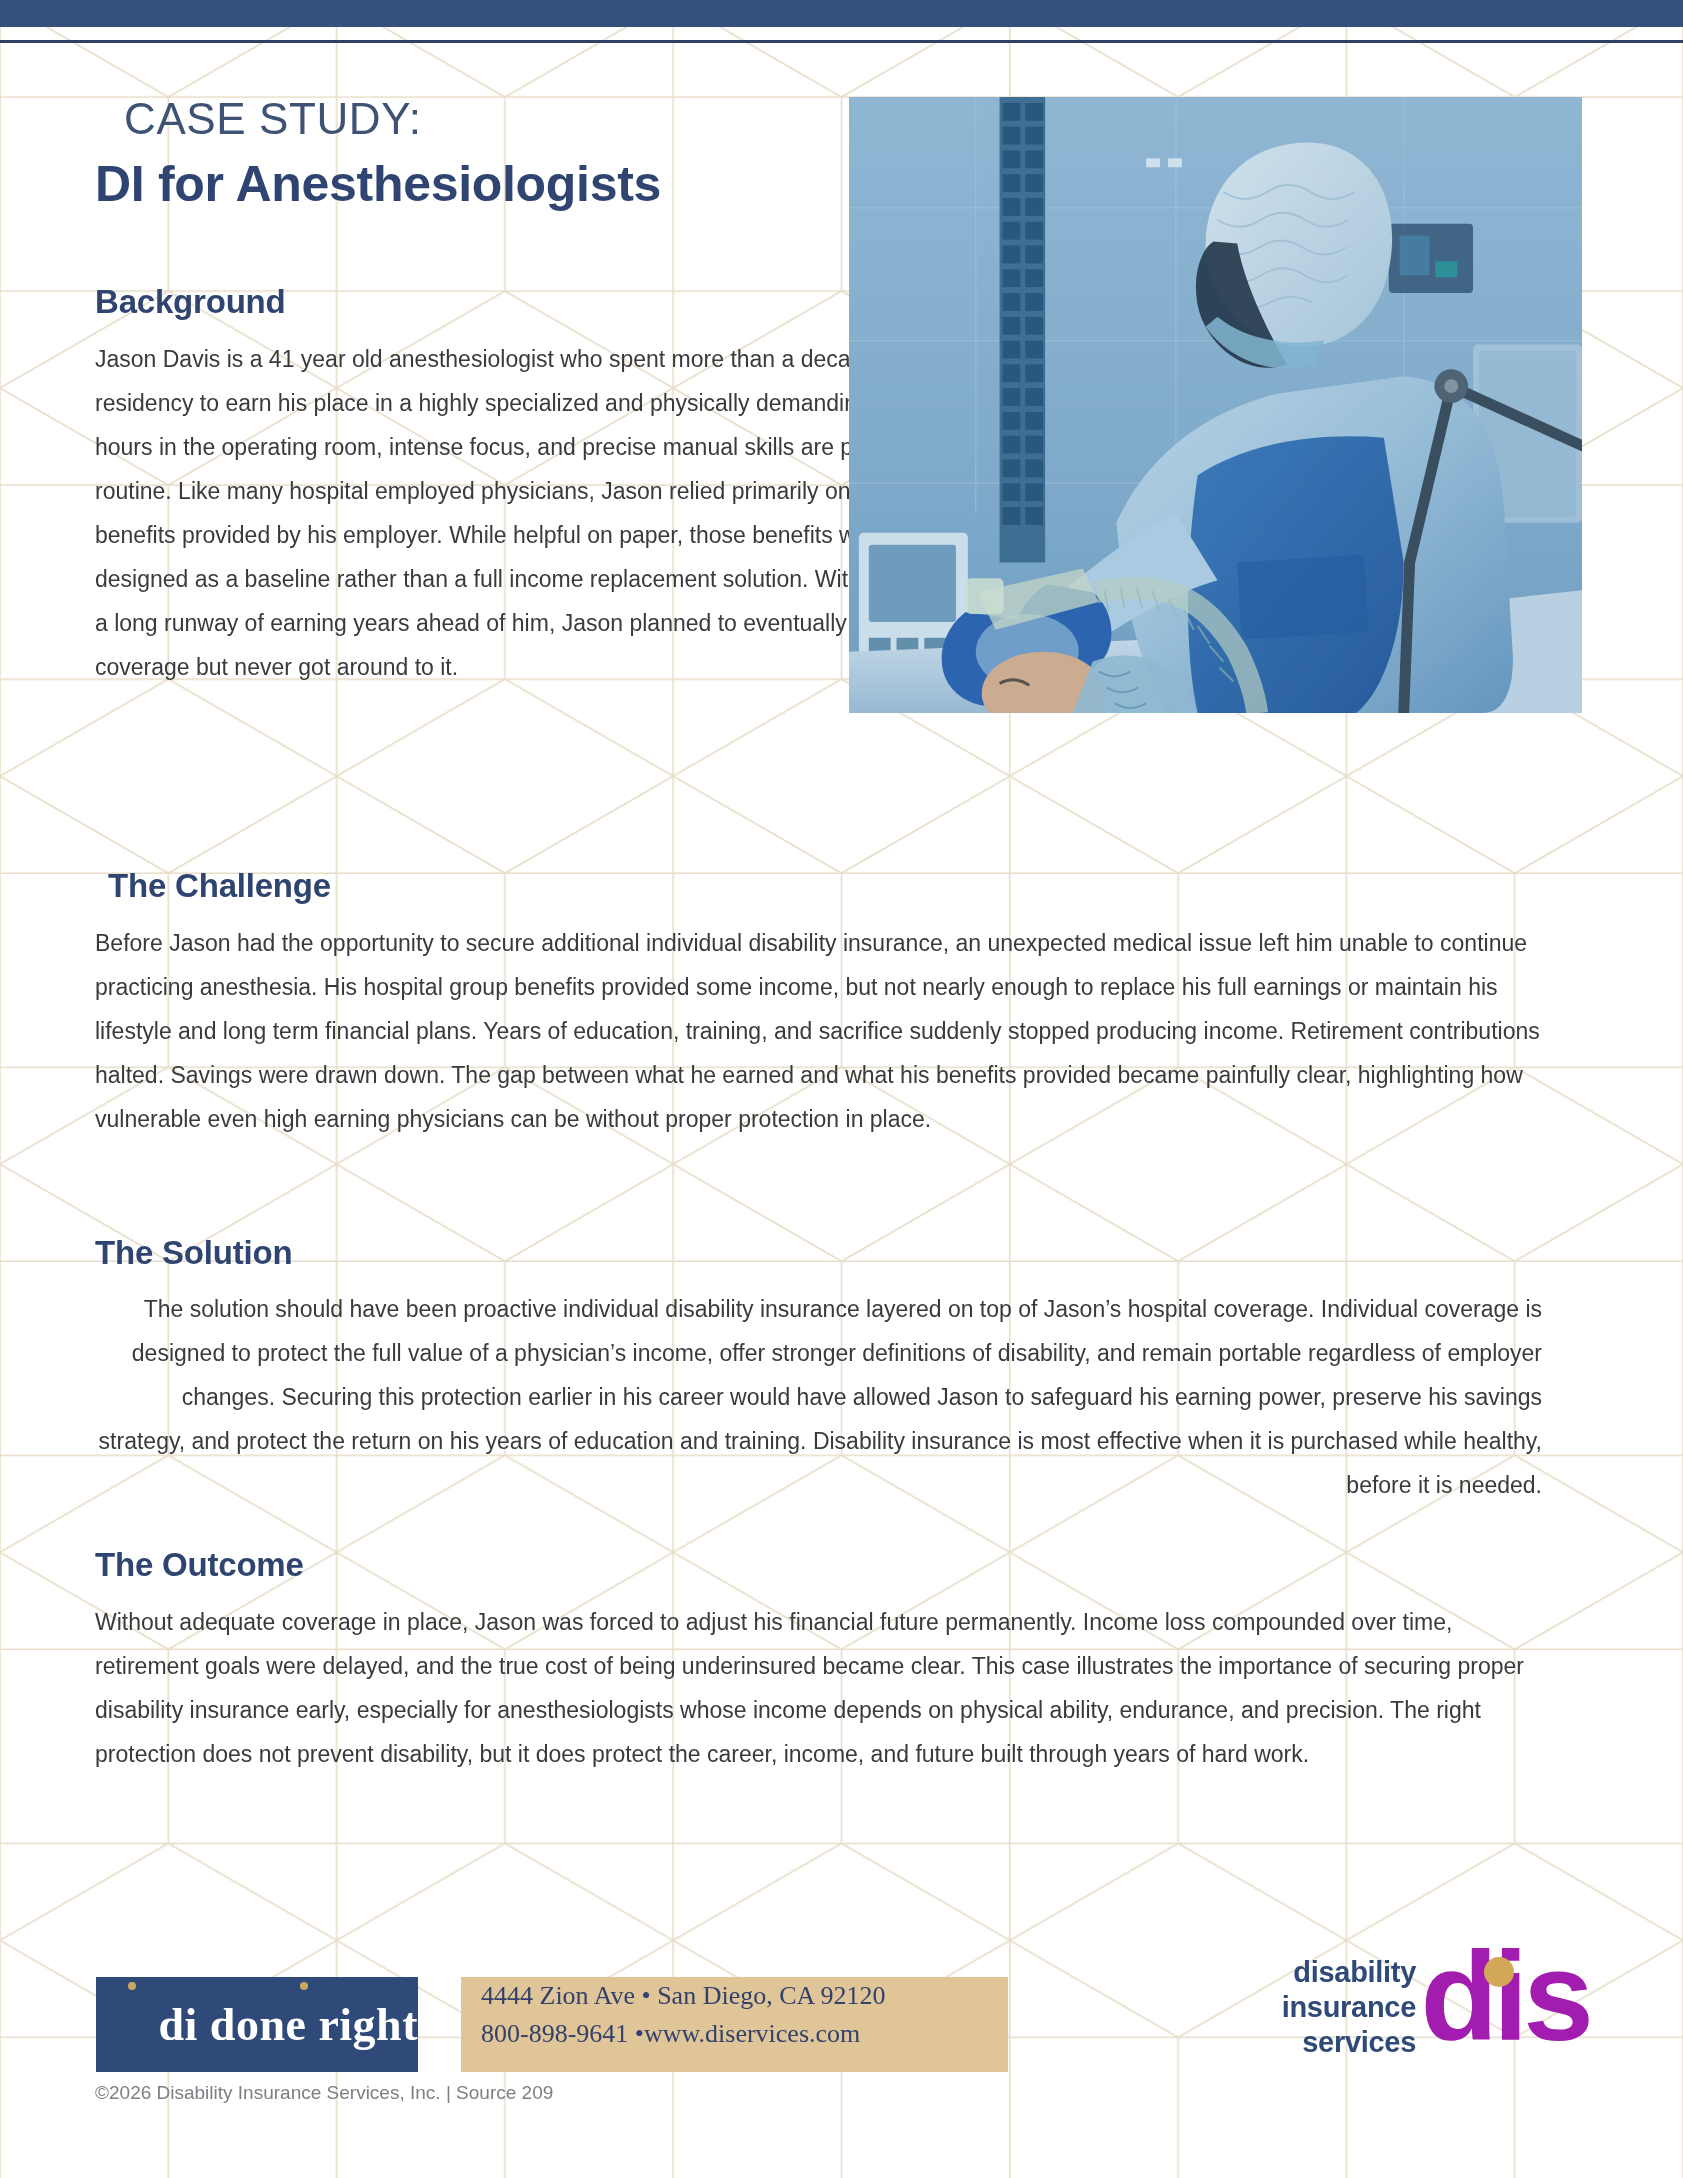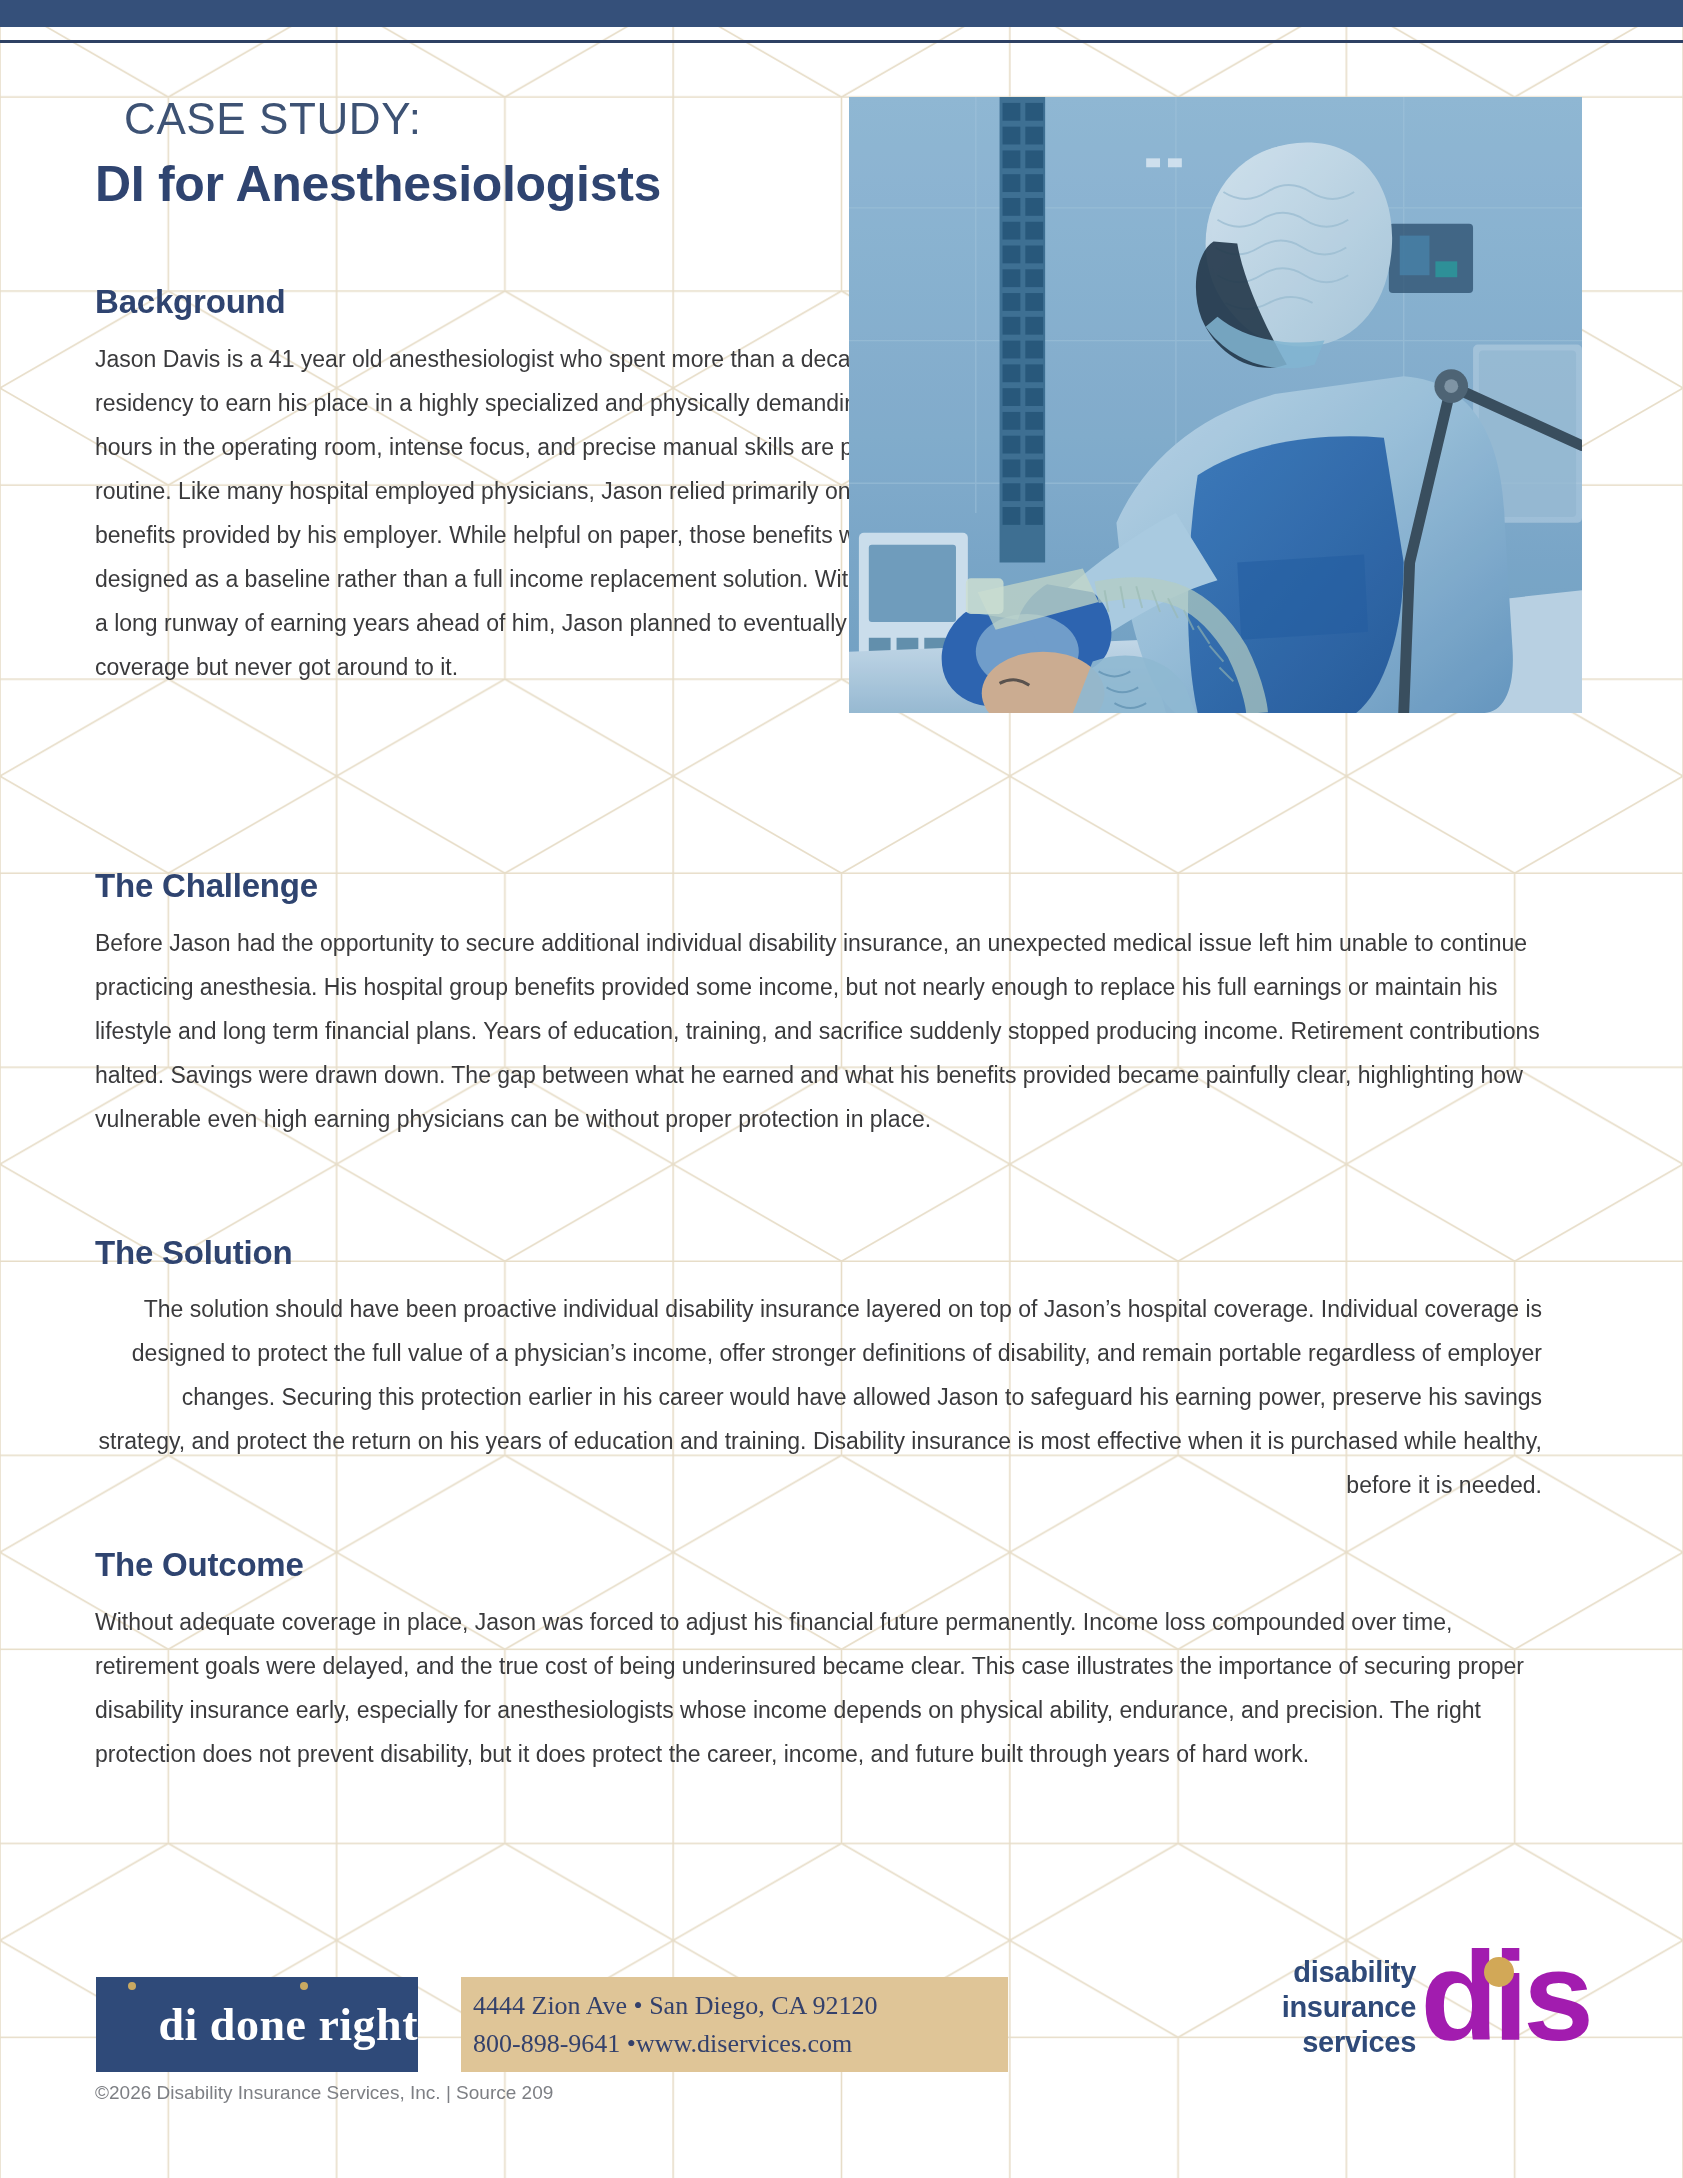--- a/index.html
+++ b/index.html
@@ -115,21 +115,21 @@
     top: 337px;
     width: 1445px;
   }
   #bg-body .shape {
     float: right;
     width: 475px;
     height: 386px;
     shape-outside: margin-box;
   }
 
-  #ch-head   { left: 95px; top: 867px; }
+  #ch-head   { left: 108px; top: 867px; }
   #ch-body   { left: 95px; top: 921px; width: 1447px; }
 
   #so-head   { left: 95px; top: 1234px; }
   #so-body   { left: 95px; top: 1287px; width: 1447px; text-align: right; }
 
   #ou-head   { left: 95px; top: 1546px; }
   #ou-body   { left: 95px; top: 1600px; width: 1447px; }
 
   
   .footer { position:absolute; left:0; top:0; width:1683px; height:2178px; z-index:4; pointer-events:none; }
@@ -166,22 +166,21 @@
 
   .address-band {
     position: absolute;
     left: 461px;
     top: 1977px;
     width: 547px;
     height: 95px;
     background: #dfc597;
     display: flex;
     flex-direction: column;
-    justify-content: center;
-    padding-left: 12px;
+    padding-left: 20px;
     box-sizing: border-box;
   }
   .address-band .addr-line {
     font-family: "Liberation Serif", serif;
     font-size: 26px;
     color: #34416b;
     line-height: 38px;
     white-space: nowrap;
   }
 

